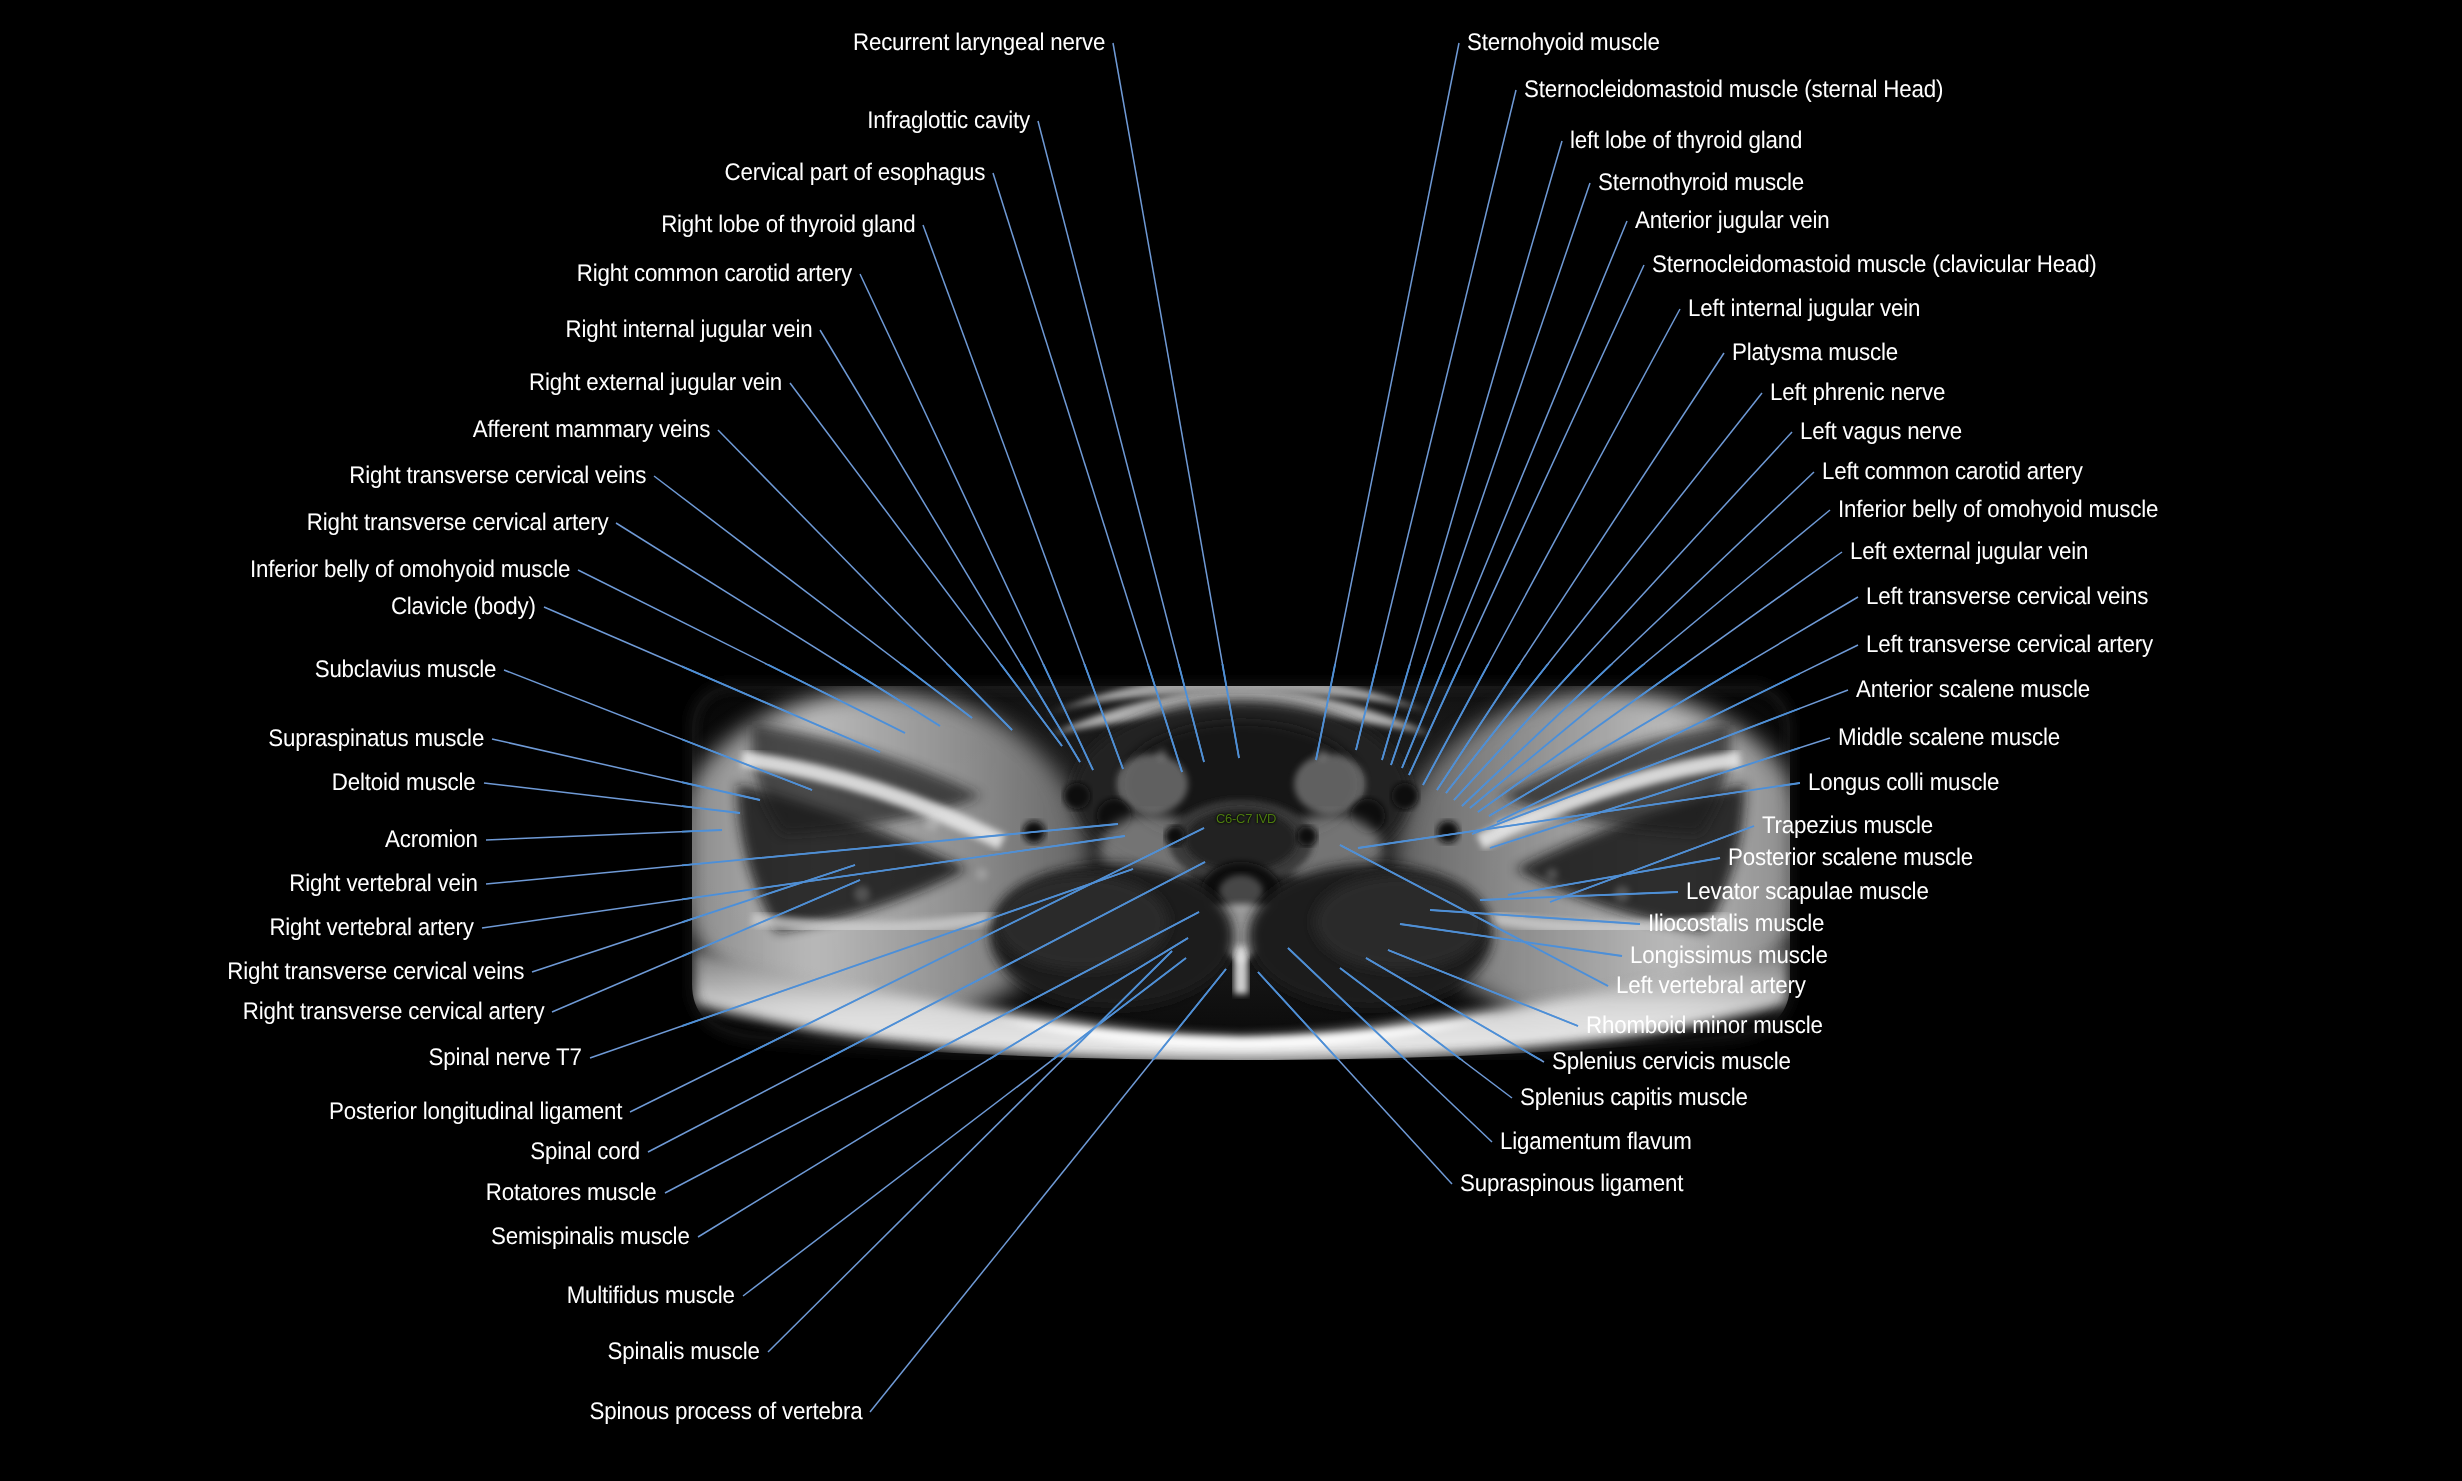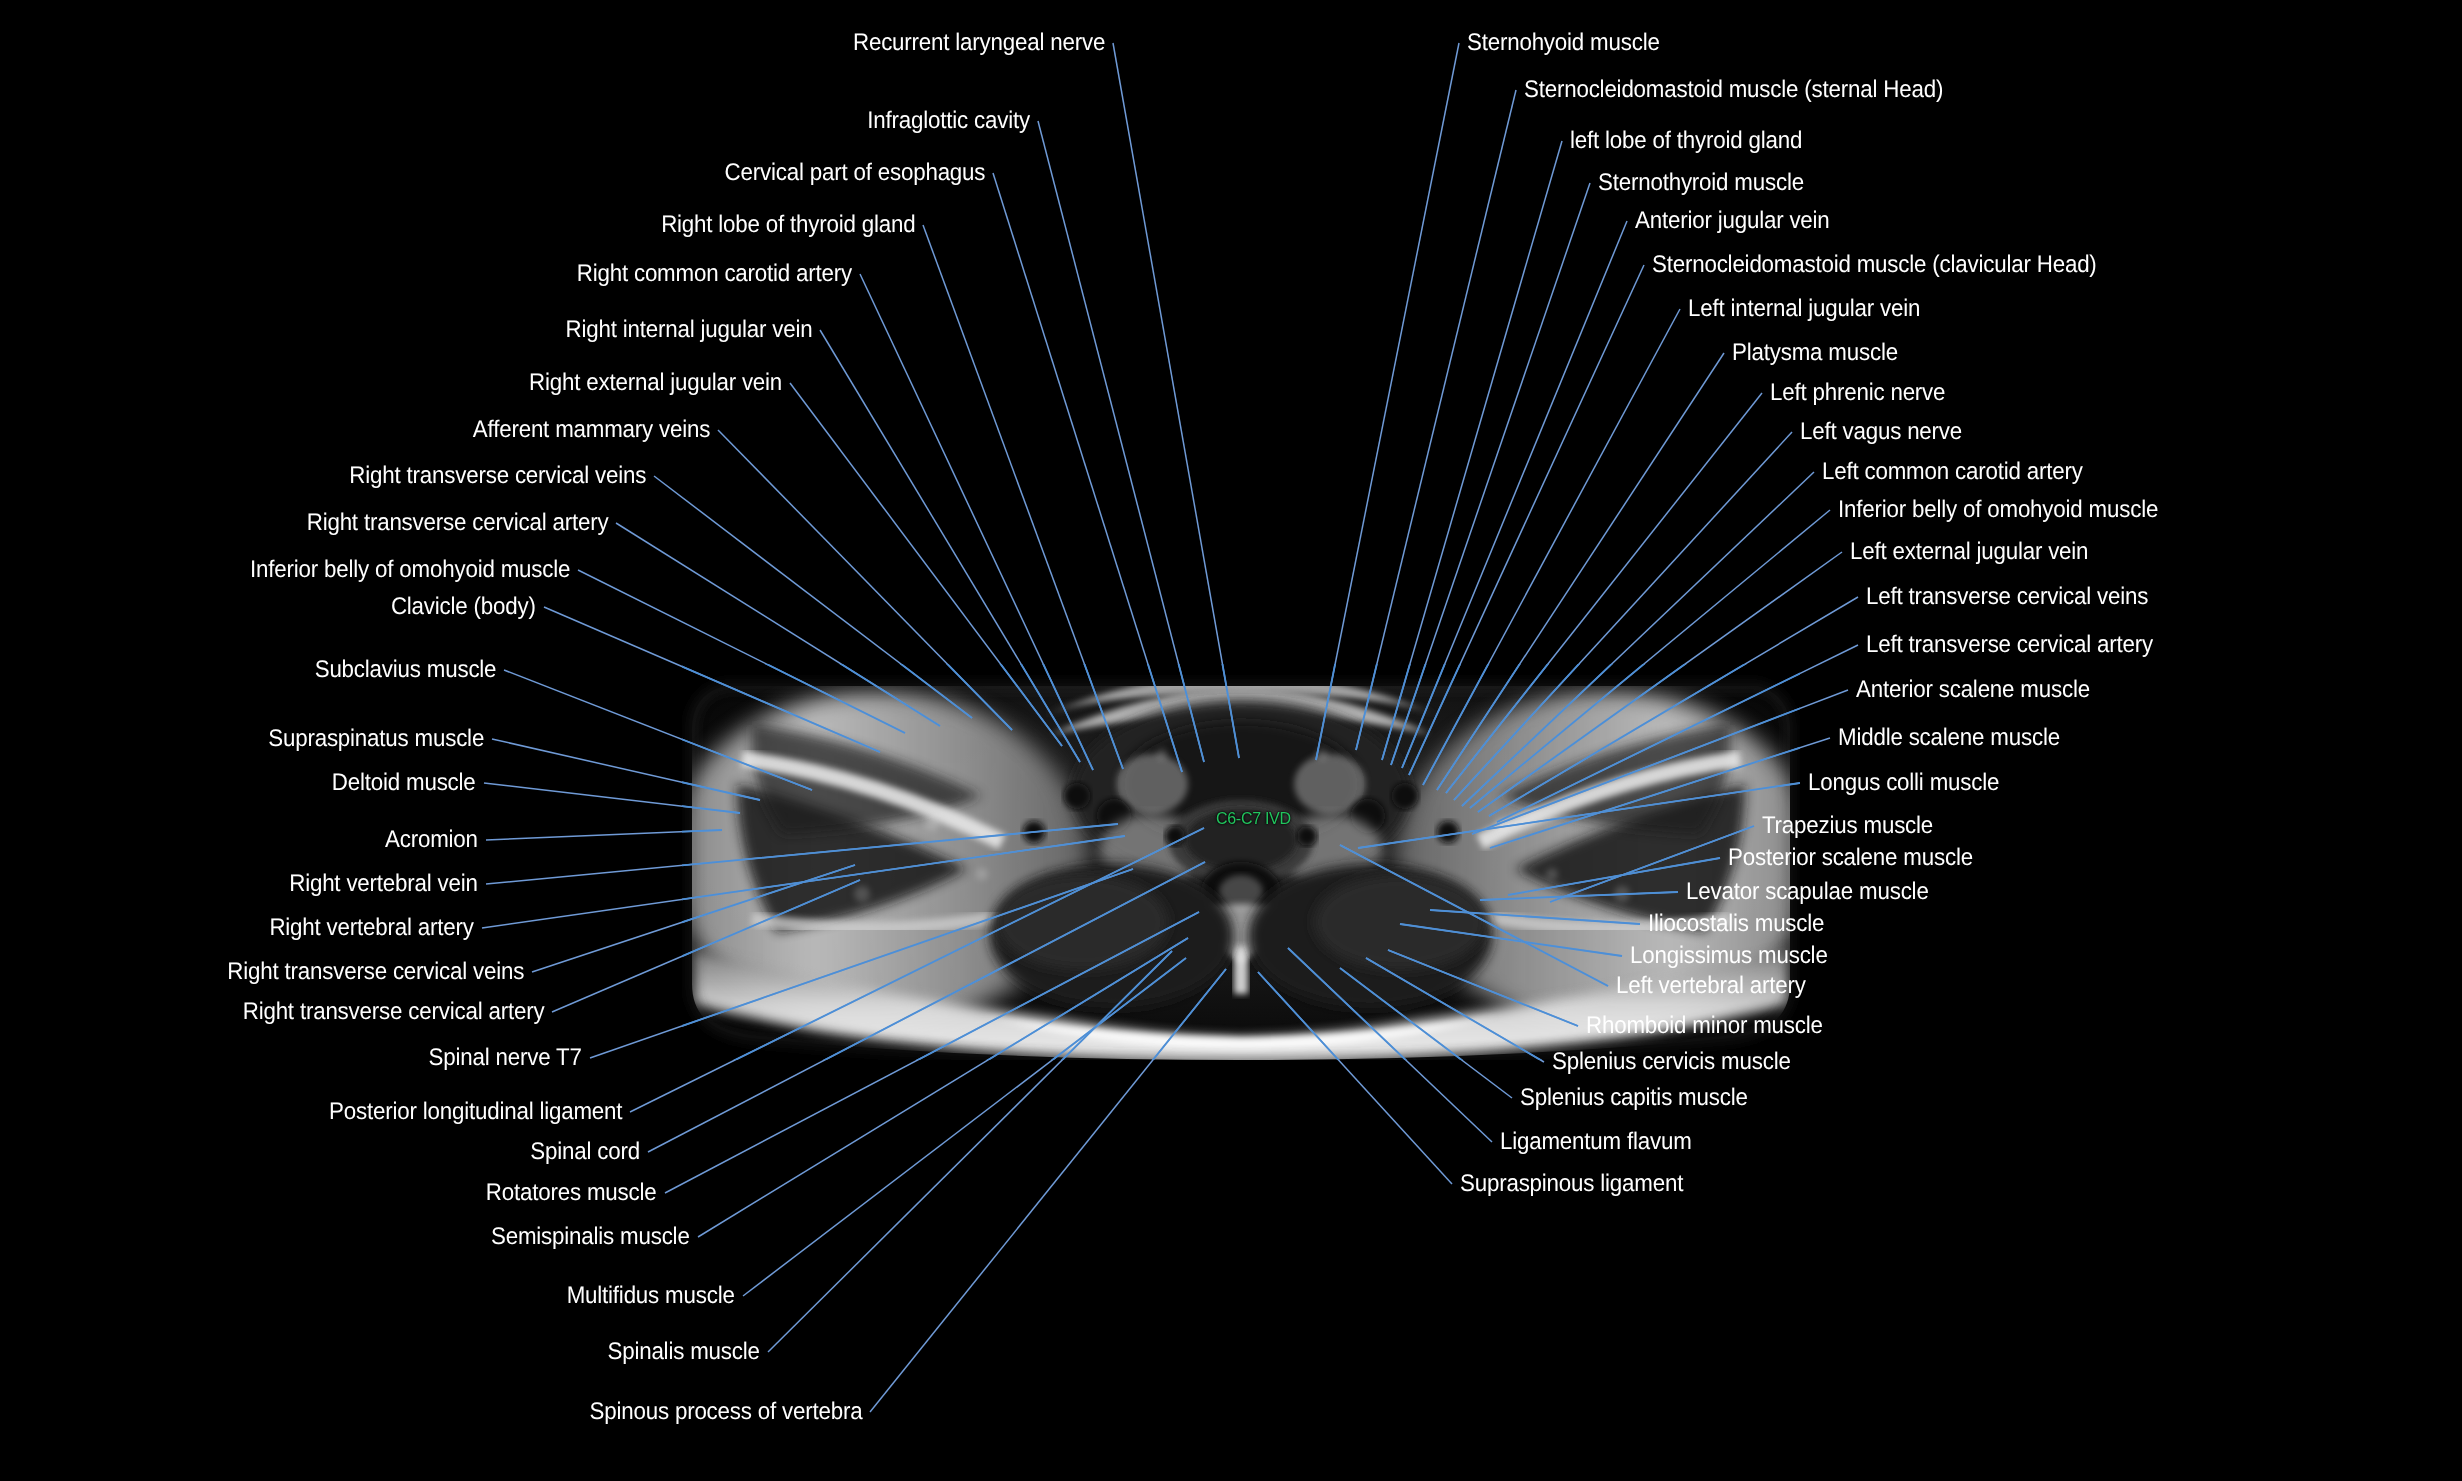--- a/index.html
+++ b/index.html
@@ -46,22 +46,22 @@
     transform: scaleX(0.93);
     text-rendering: geometricPrecision;
   }
   .lbl.r { transform-origin: right center; }
   .lbl.l { transform-origin: left center; }
   .lbl.r { text-align: right; }
   .lbl.l { text-align: left; }
 
   .center-lbl {
     position: absolute;
-    color: #22c55e;
-    font-size: 16px;
+    color: #4d7c0f;
+    font-size: 13px;
     line-height: 14px;
     white-space: nowrap;
     letter-spacing: -0.3px;
     text-shadow: 0 0 3px #000, 0 0 2px #000;
   }
 </style>
 </head>
 <body>
 
 <div id="stage">

